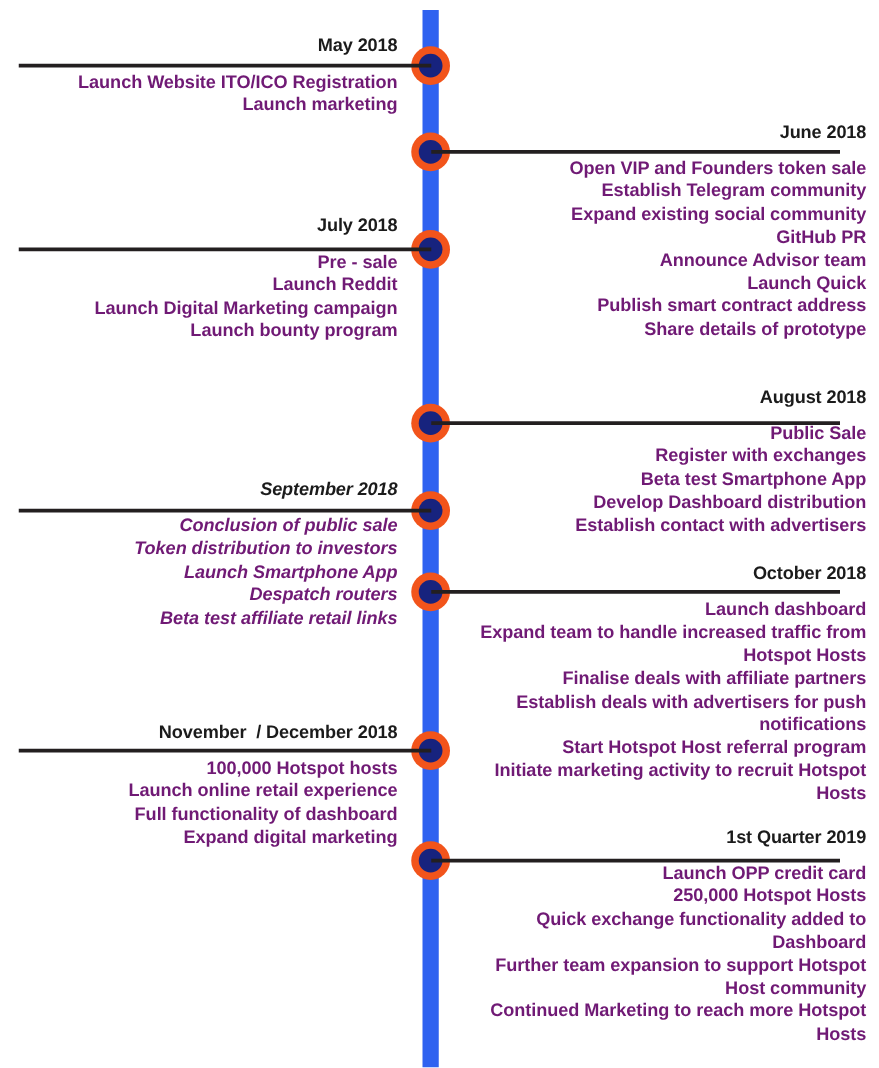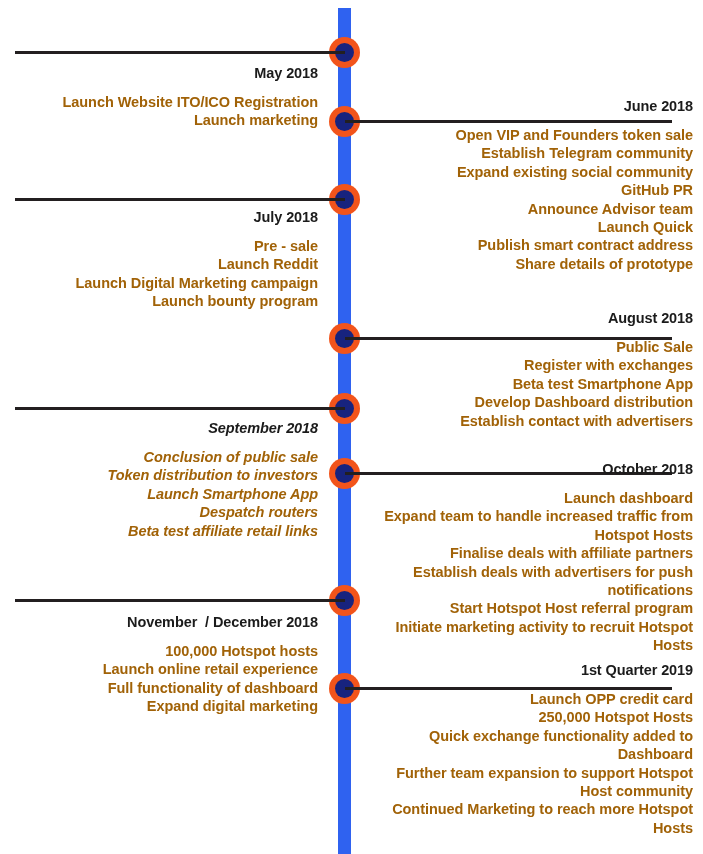--- a/index.html
+++ b/index.html
@@ -56,21 +56,20 @@
   .rule.right { left: 345px; right: 31px; }
 
   
   .entry { position: absolute; }
 
   .entry.left {
     left: 0;
     width: 330px;
     text-align: right;
     padding-right: 12px;
-    margin-top: 36px;
   }
   .entry.right {
     left: 363px;
     width: 330px;
     text-align: right;
   }
 
   .entry-title {
     font-size: 14.5px;
     font-weight: bold;
@@ -81,21 +80,21 @@
   }
 
   .entry-items {
     list-style: none;
     margin-top: 11px;
   }
 
   .entry-items li {
     font-size: 14.5px;
     font-weight: 600;
-    color: #a16207;
+    color: #701a75;
     line-height: 18.4px;
     letter-spacing: -0.05px;
   }
 </style>
 </head>
 <body>
 
 <div id="timeline-root">
 
   <div id="timeline-spine"></div>
@@ -165,21 +164,21 @@
       <div class="entry left" style="top: 385px; font-style: italic;">
         <div class="entry-title">September 2018</div>
         <ul class="entry-items">
           <li>Conclusion of public sale</li>
           <li>Token distribution to investors</li>
           <li>Launch Smartphone App</li>
           <li>Despatch routers</li>
           <li>Beta test affiliate retail links</li>
         </ul>
       </div>
-      <div class="entry right" style="top: 452px; margin-top: 10px;">
+      <div class="entry right" style="top: 452px;">
         <div class="entry-title">October 2018</div>
         <ul class="entry-items">
           <li>Launch dashboard</li>
           <li>Expand team to handle increased traffic from Hotspot Hosts</li>
           <li>Finalise deals with affiliate partners</li>
           <li>Establish deals with advertisers for push notifications</li>
           <li>Start Hotspot Host referral program</li>
           <li>Initiate marketing activity to recruit Hotspot Hosts</li>
         </ul>
       </div>

